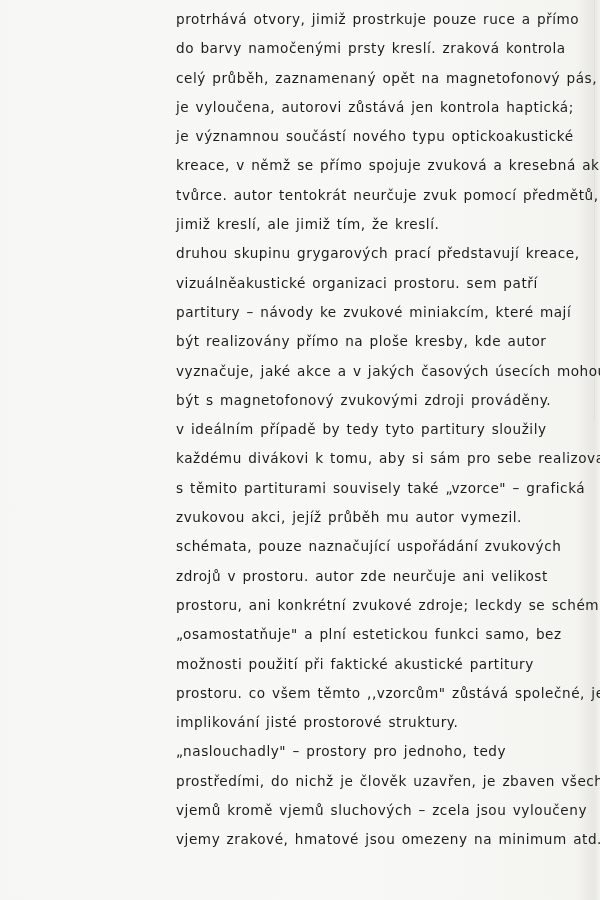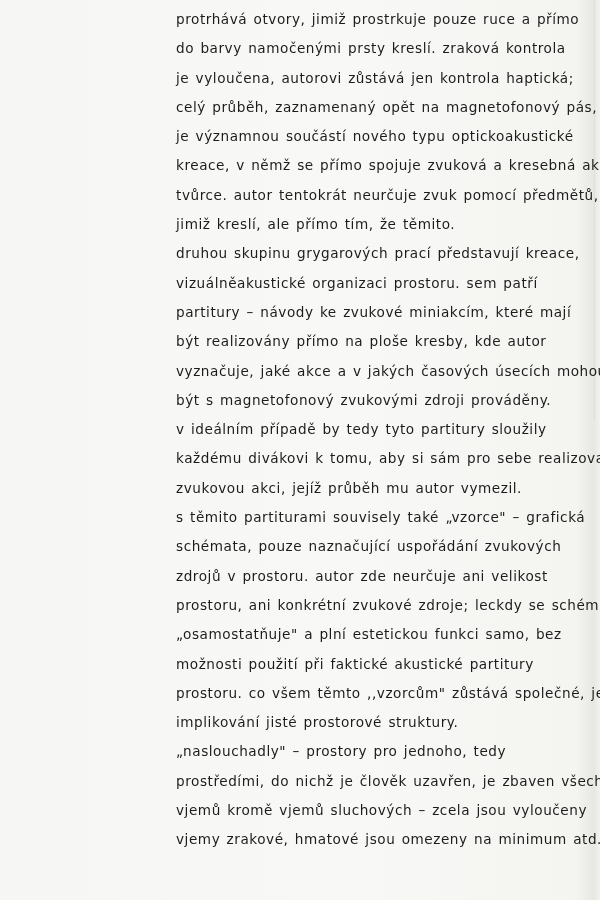--- a/index.html
+++ b/index.html
@@ -49,36 +49,36 @@
     }
   </style>
 </head>
 <body>
 
 <div class="page">
   <div class="spine-edge"></div>
   <div class="text-block">
     <span class="line">protrhává otvory, jimiž prostrkuje pouze ruce a přímo</span>
     <span class="line">do barvy namočenými prsty kreslí. zraková kontrola</span>
+    <span class="line">celý průběh, zaznamenaný opět na magnetofonový pás,</span>
     <span class="line">je vyloučena, autorovi zůstává jen kontrola haptická;</span>
-    <span class="line">celý průběh, zaznamenaný opět na magnetofonový pás,</span>
     <span class="line">je významnou součástí nového typu optickoakustické</span>
     <span class="line">kreace, v němž se přímo spojuje zvuková a kresebná akce</span>
     <span class="line">tvůrce. autor tentokrát neurčuje zvuk pomocí předmětů,</span>
-    <span class="line">jimiž kreslí, ale přímo tím, že těmito.</span>
+    <span class="line">jimiž kreslí, ale jimiž tím, že kreslí.</span>
     <span class="line">druhou skupinu grygarových prací představují kreace,</span>
     <span class="line">vizuálněakustické organizaci prostoru. sem patří</span>
     <span class="line">partitury – návody ke zvukové miniakcím, které mají</span>
     <span class="line">být realizovány přímo na ploše kresby, kde autor</span>
     <span class="line">vyznačuje, jaké akce a v jakých časových úsecích mohou</span>
     <span class="line">být s magnetofonový zvukovými zdroji prováděny.</span>
     <span class="line">v ideálním případě by tedy tyto partitury sloužily</span>
     <span class="line">každému divákovi k tomu, aby si sám pro sebe realizoval</span>
+    <span class="line">s těmito partiturami souvisely také „vzorce" – grafická</span>
     <span class="line">zvukovou akci, jejíž průběh mu autor vymezil.</span>
-    <span class="line">s těmito partiturami souvisely také „vzorce" – grafická</span>
     <span class="line">schémata, pouze naznačující uspořádání zvukových</span>
     <span class="line">zdrojů v prostoru. autor zde neurčuje ani velikost</span>
     <span class="line">prostoru, ani konkrétní zvukové zdroje; leckdy se schéma</span>
     <span class="line">„osamostatňuje" a plní estetickou funkci samo, bez</span>
     <span class="line">možnosti použití při faktické akustické partitury</span>
     <span class="line">prostoru. co všem těmto ,,vzorcům" zůstává společné, je</span>
     <span class="line">implikování jisté prostorové struktury.</span>
     <span class="line">„naslouchadly" – prostory pro jednoho, tedy</span>
     <span class="line">prostředími, do nichž je člověk uzavřen, je zbaven všech</span>
     <span class="line">vjemů kromě vjemů sluchových – zcela jsou vyloučeny</span>

